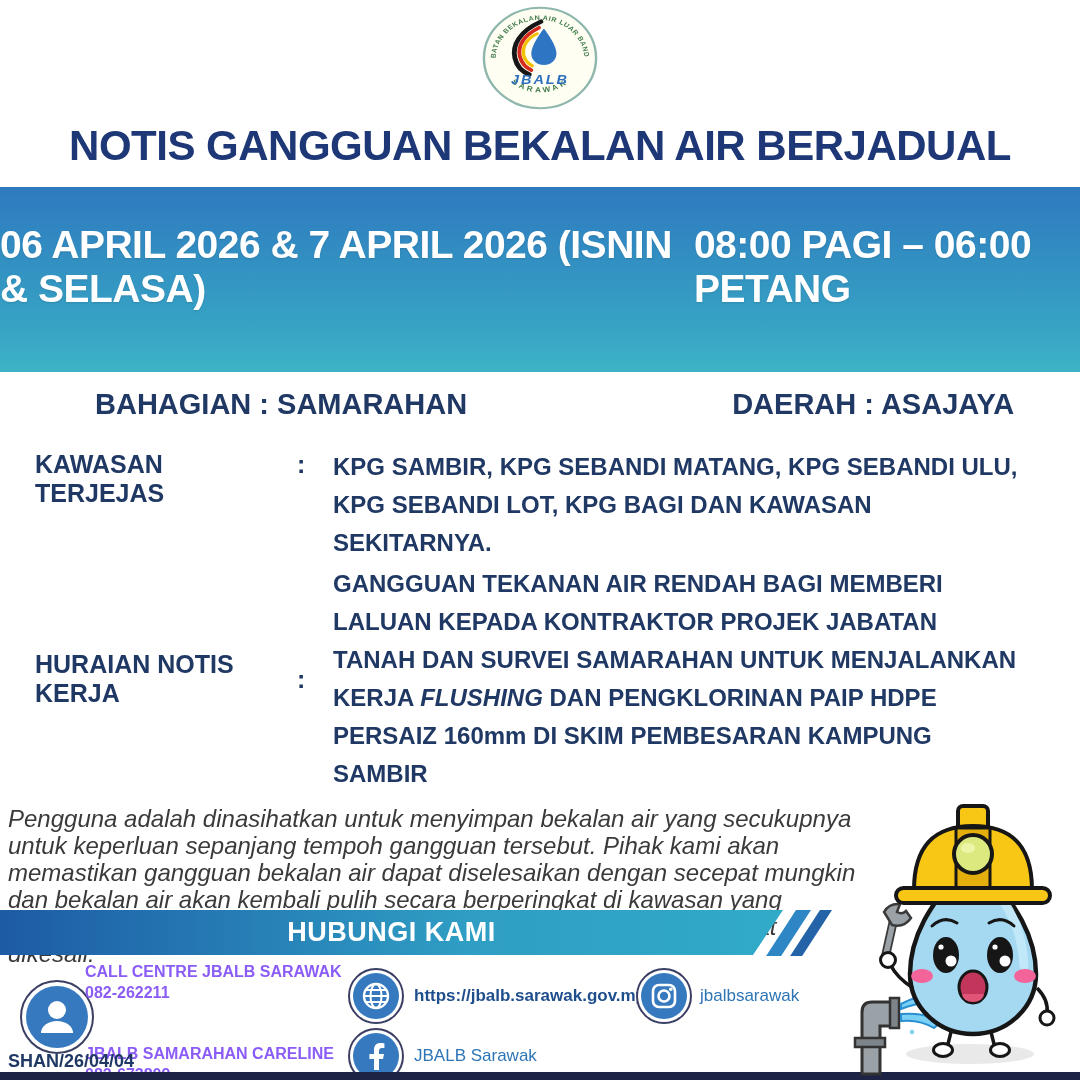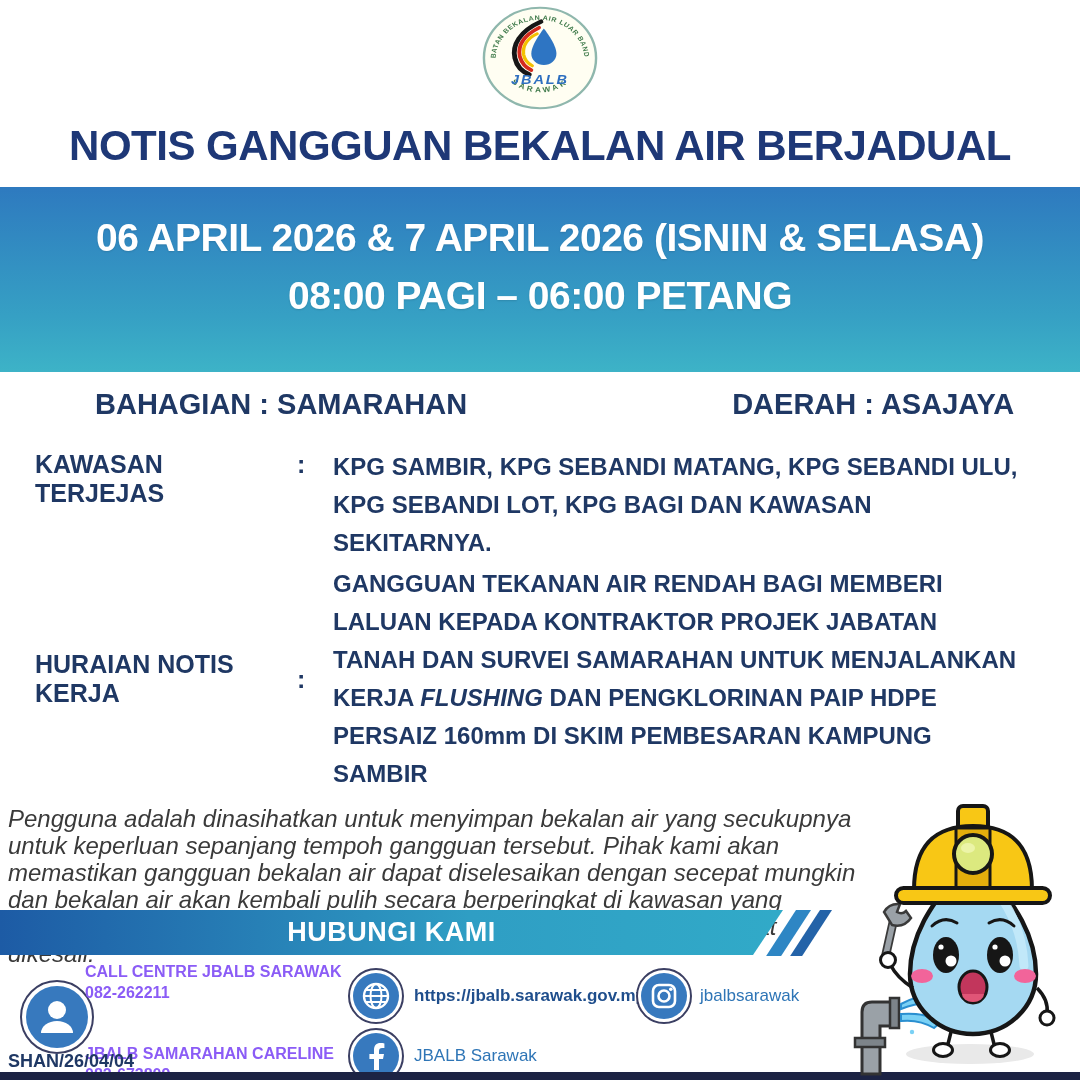--- a/index.html
+++ b/index.html
@@ -15,21 +15,21 @@
   
   .title{
     left:0;top:122px;width:1080px;text-align:center;
     font-size:42px;font-weight:bold;color:#1e3877;letter-spacing:-0.5px;
   }
 
   
   .date-banner{
     left:0;top:187px;width:1080px;height:185px;
     background:linear-gradient(180deg,#2e7abf 0%,#36a0c4 70%,#3db3c7 100%);
-    display:flex;flex-direction:column;justify-content:center;align-items:center;
+    display:flex;justify-content:center;align-items:center;
     gap:14px;padding-bottom:26px;box-sizing:border-box;
   }
   .date-line{color:#ffffff;font-weight:bold;font-size:39px;letter-spacing:-0.5px;
     text-shadow:0 1px 2px rgba(0,0,0,0.12);}
 
   
   .loc-row{left:0;top:388px;width:1080px;display:flex;}
   .loc-item{font-size:29px;font-weight:bold;color:#1f3864;}
   .loc-bahagian{margin-left:95px;}
   .loc-daerah{margin-left:265px;}

